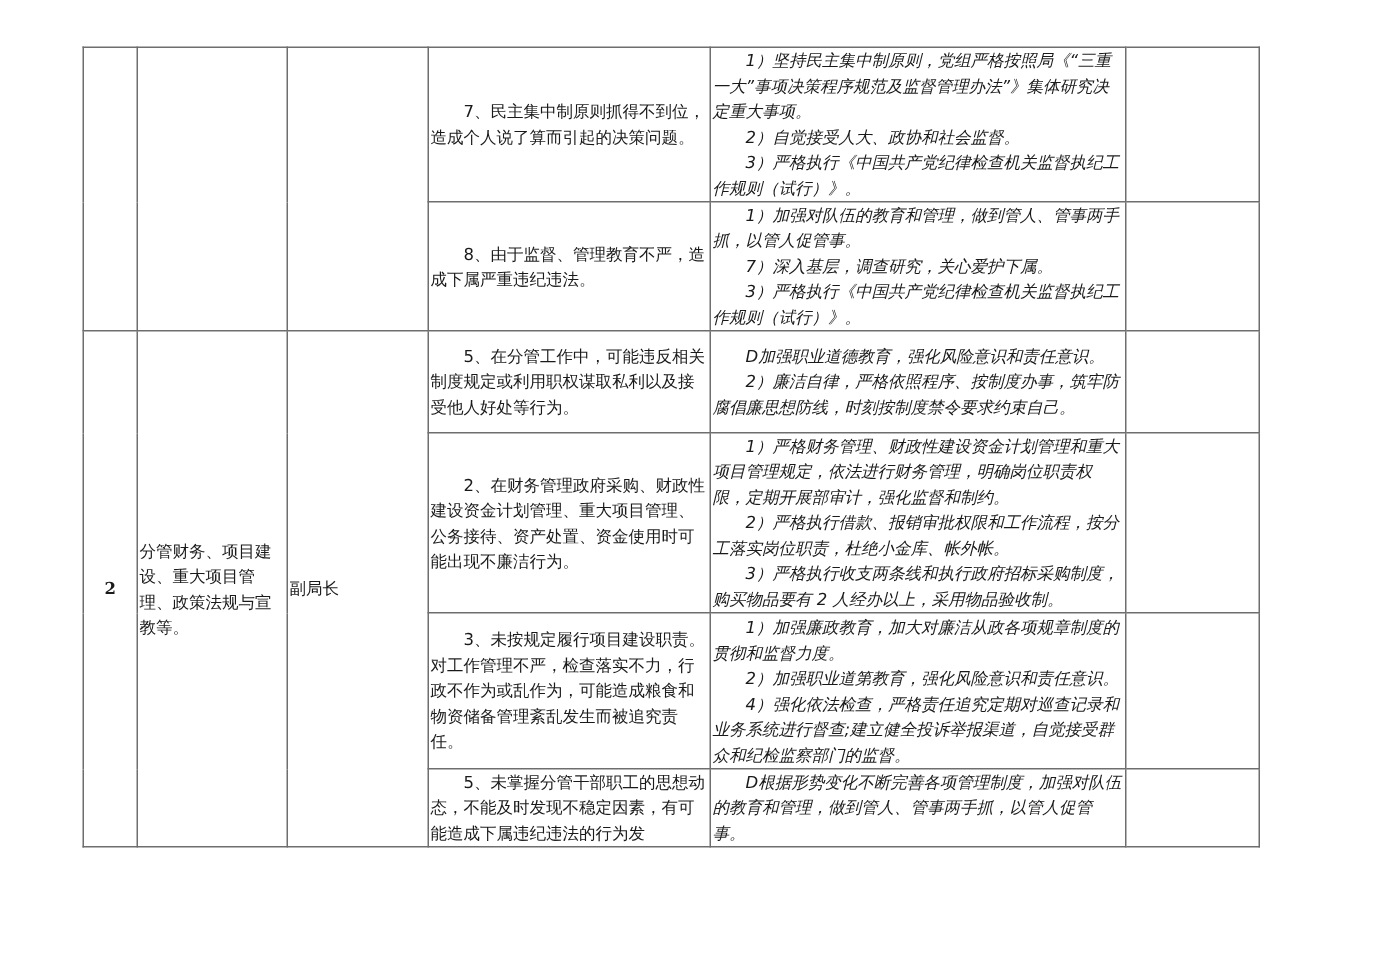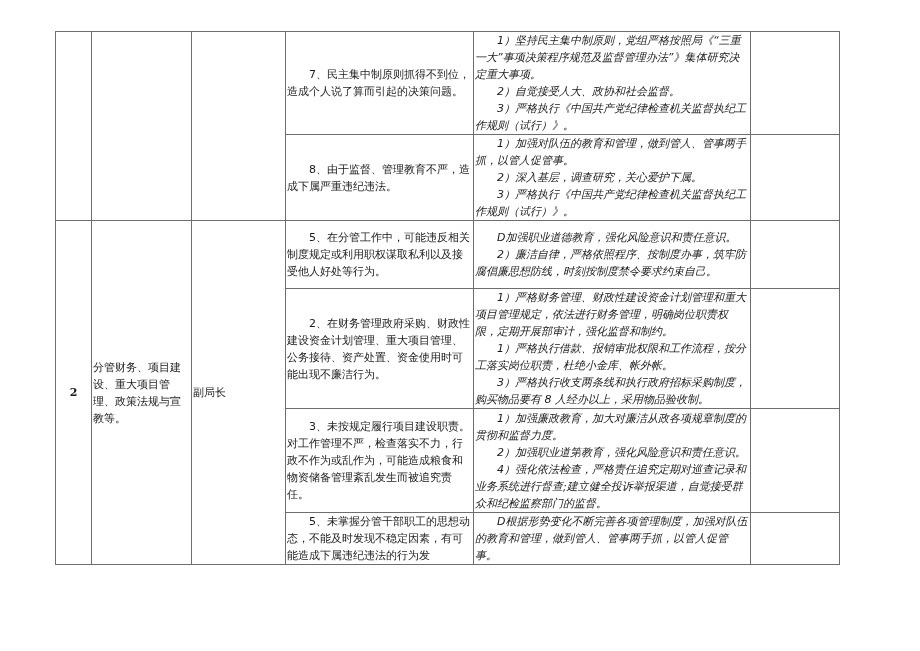--- a/index.html
+++ b/index.html
@@ -37,43 +37,43 @@
       <p class="p">1）坚持民主集中制原则，党组严格按照局《“三重一大”事项决策程序规范及监督管理办法”》集体研究决定重大事项。</p>
       <p class="p">2）自觉接受人大、政协和社会监督。</p>
       <p class="p">3）严格执行《中国共产党纪律检查机关监督执纪工作规则（试行）》。</p>
     </td>
     <td></td>
   </tr>
   <tr style="height:86px">
     <td class="risk">8、由于监督、管理教育不严，造成下属严重违纪违法。</td>
     <td class="measures">
       <p class="p">1）加强对队伍的教育和管理，做到管人、管事两手抓，以管人促管事。</p>
-      <p class="p">2）深入基层，调查研究，关心爱护下属。</p>
+      <p class="p">7）深入基层，调查研究，关心爱护下属。</p>
       <p class="p">3）严格执行《中国共产党纪律检查机关监督执纪工作规则（试行）》。</p>
     </td>
     <td></td>
   </tr>
 
   <tr style="height:68px">
     <td rowspan="4" class="num">2</td>
     <td rowspan="4">分管财务、项目建设、重大项目管理、政策法规与宣教等。</td>
     <td rowspan="4" class="center">副局长</td>
     <td class="risk">5、在分管工作中，可能违反相关制度规定或利用职权谋取私利以及接受他人好处等行为。</td>
     <td class="measures">
       <p class="p">D加强职业道德教育，强化风险意识和责任意识。</p>
       <p class="p">2）廉洁自律，严格依照程序、按制度办事，筑牢防腐倡廉思想防线，时刻按制度禁令要求约束自己。</p>
     </td>
     <td></td>
   </tr>
   <tr style="height:119px">
     <td class="risk">2、在财务管理政府采购、财政性建设资金计划管理、重大项目管理、公务接待、资产处置、资金使用时可能出现不廉洁行为。</td>
     <td class="measures">
       <p class="p">1）严格财务管理、财政性建设资金计划管理和重大项目管理规定，依法进行财务管理，明确岗位职责权限，定期开展部审计，强化监督和制约。</p>
-      <p class="p">1）严格执行借款、报销审批权限和工作流程，按分工落实岗位职责，杜绝小金库、帐外帐。</p>
-      <p class="p">3）严格执行收支两条线和执行政府招标采购制度，购买物品要有 8 人经办以上，采用物品验收制。</p>
+      <p class="p">2）严格执行借款、报销审批权限和工作流程，按分工落实岗位职责，杜绝小金库、帐外帐。</p>
+      <p class="p">3）严格执行收支两条线和执行政府招标采购制度，购买物品要有 2 人经办以上，采用物品验收制。</p>
     </td>
     <td></td>
   </tr>
   <tr style="height:104px">
     <td class="risk">3、未按规定履行项目建设职责。对工作管理不严，检查落实不力，行政不作为或乱作为，可能造成粮食和物资储备管理紊乱发生而被追究责任。</td>
     <td class="measures">
       <p class="p">1）加强廉政教育，加大对廉洁从政各项规章制度的贯彻和监督力度。</p>
       <p class="p">2）加强职业道第教育，强化风险意识和责任意识。</p>
       <p class="p">4）强化依法检查，严格责任追究定期对巡查记录和业务系统进行督查;建立健全投诉举报渠道，自觉接受群众和纪检监察部门的监督。</p>
     </td>

